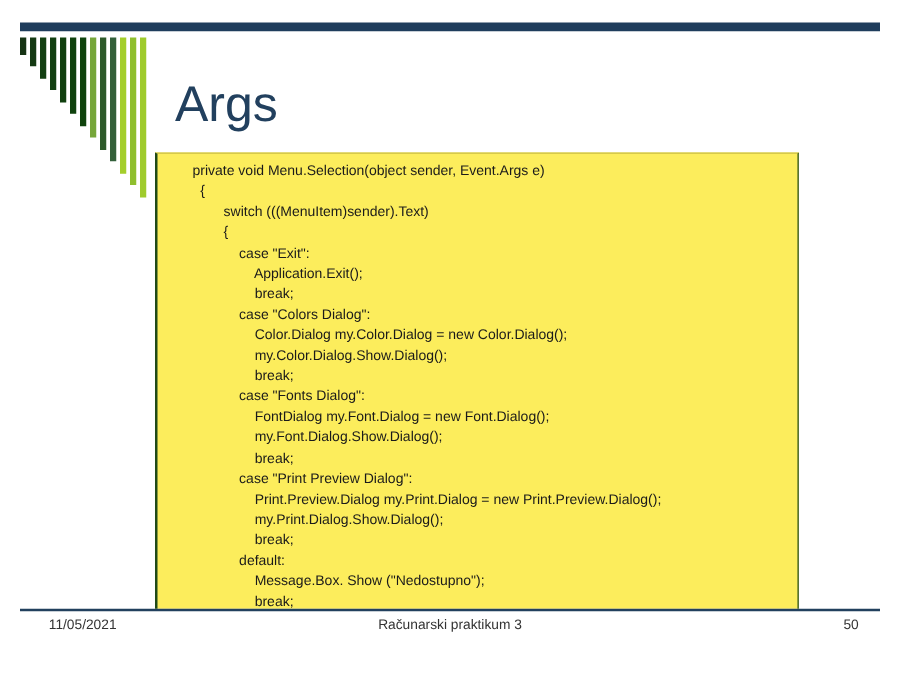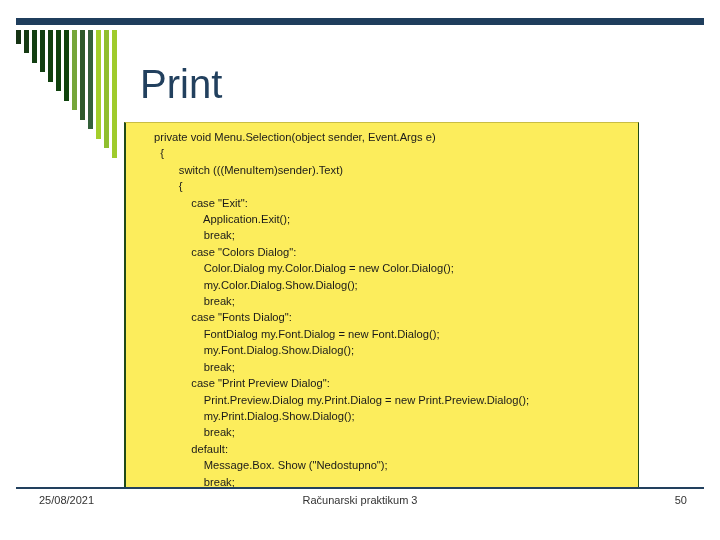--- a/index.html
+++ b/index.html
@@ -138,21 +138,21 @@
       <div class="bar" style="left: 40px; height: 61px; background: rgb(16, 66, 14);"></div>
       <div class="bar" style="left: 48px; height: 71px; background: rgb(15, 67, 13);"></div>
       <div class="bar" style="left: 56px; height: 80px; background: rgb(118, 166, 58);"></div>
       <div class="bar" style="left: 64px; height: 90px; background: rgb(46, 90, 42);"></div>
       <div class="bar" style="left: 72px; height: 99px; background: rgb(51, 96, 58);"></div>
       <div class="bar" style="left: 80px; height: 109px; background: rgb(164, 206, 43);"></div>
       <div class="bar" style="left: 88px; height: 118px; background: rgb(143, 191, 46);"></div>
       <div class="bar" style="left: 96px; height: 128px; background: rgb(159, 203, 44);"></div>
     </div>
 
-  <div class="title">Print</div>
+  <div class="title">Args</div>
 
   <div class="codebox">
     <pre class="code">private void Menu.Selection(object sender, Event.Args e)
   {
         switch (((MenuItem)sender).Text)
         {
             case "Exit":
                 Application.Exit();
                 break;
             case "Colors Dialog":
@@ -170,18 +170,18 @@
             default:
                 Message.Box. Show ("Nedostupno");
                 break;
         }
   }</pre>
   </div>
 
   <div class="footer-rule"></div>
 
   <div class="footer">
-    <span class="footer-date">25/08/2021</span>
+    <span class="footer-date">11/05/2021</span>
     <span class="footer-center">Računarski praktikum 3</span>
     <span class="footer-page">50</span>
   </div>
 
 </div>
 
 </body></html>

